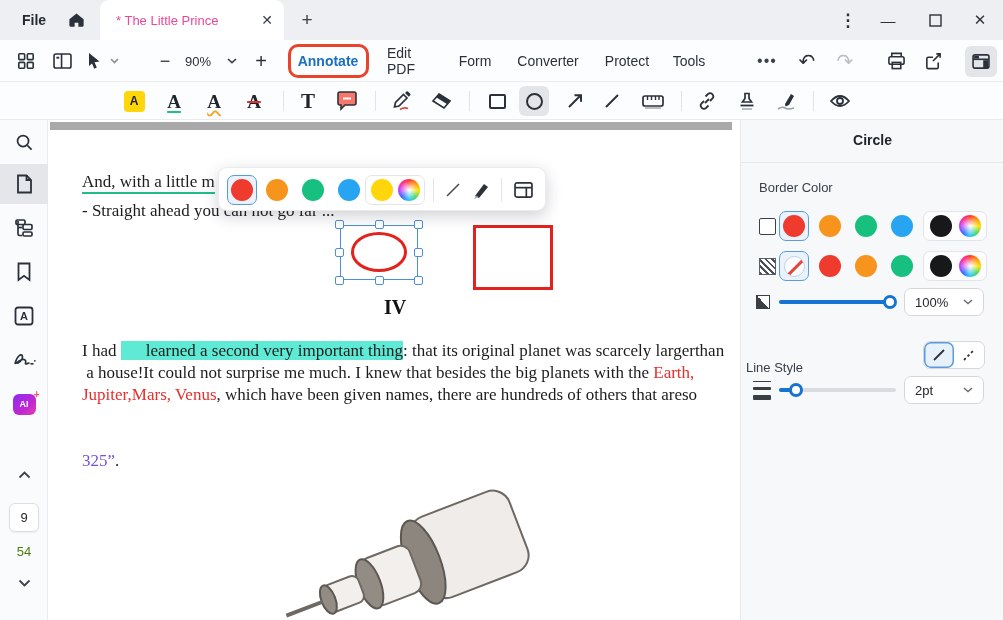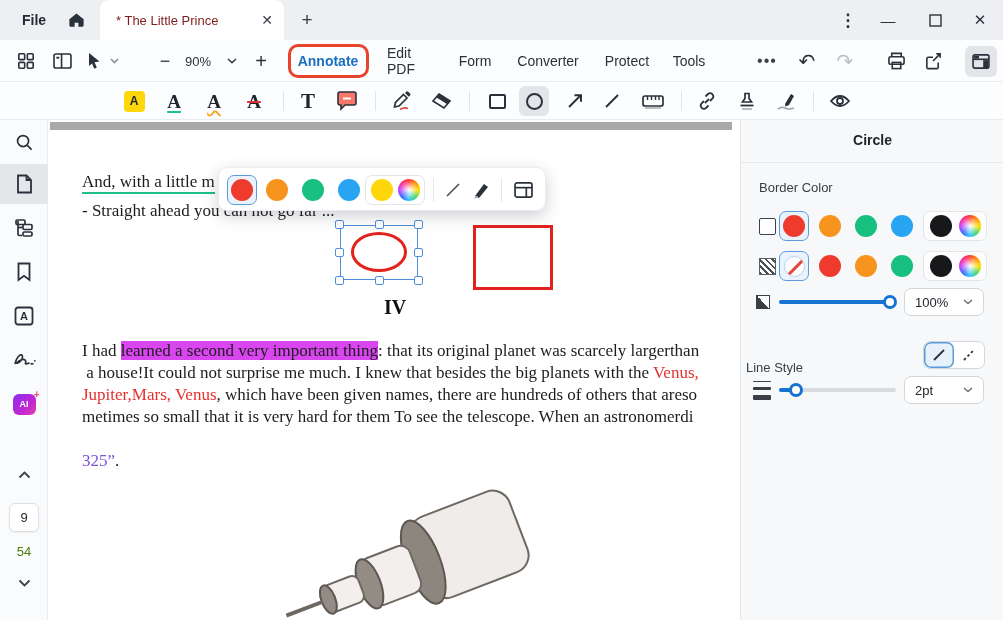--- a/index.html
+++ b/index.html
@@ -8,21 +8,21 @@
   .app { position:relative; width:1003px; height:620px; background:#fff; }
   .abs { position:absolute; }
   .ico { display:flex; align-items:center; justify-content:center; }
   svg { display:block; }
 
   
   .titlebar { position:absolute; left:0; top:0; width:1003px; height:40px; background:#edeff2; }
   .file-menu { position:absolute; left:14px; top:0; height:40px; display:flex; align-items:center; font-size:14px; font-weight:700; color:#252a33; padding:0 8px; }
   .home-btn { position:absolute; left:62px; top:8px; width:28px; height:24px; }
   .tab { position:absolute; left:100px; top:0; width:184px; height:40px; background:#fff; border-radius:9px 9px 0 0; display:flex; align-items:center; }
-  .tab-title { font-size:13px; color:#7f1d1d; padding-left:16px; white-space:nowrap; overflow:hidden; flex:1; }
+  .tab-title { font-size:13px; color:#ec4899; padding-left:16px; white-space:nowrap; overflow:hidden; flex:1; }
   .tab-close { width:26px; height:26px; font-size:14px; color:#3a4048; margin-right:4px; }
   .newtab-btn { position:absolute; left:294px; top:7px; width:26px; height:26px; font-size:19px; color:#3a4048; }
   .win-btn { position:absolute; top:0; width:40px; height:40px; color:#2c313a; font-size:15px; }
   .kebab { left:828px; font-size:17px; font-weight:700; }
   .win-min { left:868px; } .win-max { left:915px; } .win-close { left:960px; }
 
   
   .toolbar1 { position:absolute; left:0; top:40px; width:1003px; height:42px; background:#fcfdfe; border-bottom:1px solid #e9ebee; }
   .t1 { position:absolute; top:0; height:42px; display:flex; align-items:center; justify-content:center; }
   .ribbon-tab { font-size:14px; color:#2b303a; font-weight:500; padding:0 6px; }
@@ -52,21 +52,21 @@
   .ai-badge { width:23px; height:21px; border-radius:6px; background:linear-gradient(135deg,#8a2ef0,#c026d3 60%,#e23fae); color:#fff; font-size:9px; font-weight:700; display:flex; align-items:center; justify-content:center; position:relative; }
   .ai-badge .spark { position:absolute; right:-4px; top:-5px; color:#f0527f; font-size:10px; font-weight:700; }
   .page-box { position:absolute; left:9px; top:383px; width:30px; height:29px; background:#fff; border:1px solid #dcdee1; border-radius:6px; box-shadow:0 1px 2px rgba(0,0,0,.06); display:flex; align-items:center; justify-content:center; font-size:13px; color:#23272e; }
   .page-total { position:absolute; left:0; top:424px; width:48px; text-align:center; font-size:13px; color:#4d7c0f; }
 
   
   .docarea { position:absolute; left:48px; top:120px; width:692px; height:500px; background:#fff; overflow:hidden; }
   .pagegap { position:absolute; left:2px; top:2px; width:682px; height:8px; background:#a9a9a9; }
   .serif { font-family:"Liberation Serif", serif; color:#1c1c1c; font-size:17px; white-space:pre; }
   .docline { position:absolute; left:34px; }
-  .hl-yellow { background:#d946ef; }
+  .hl-yellow { background:#5eead4;padding-left:25px; }
   .txt-red { color:#e4302e; }
   .txt-purple { color:#7952d8; }
   .green-underline { border-bottom:2px solid #1fbf87; padding-bottom:1px; }
   .chapter { position:absolute; font-family:"Liberation Serif", serif; font-weight:700; font-size:20px; color:#111; }
 
   .sel-box { position:absolute; left:292px; top:105px; width:78px; height:55px; border:1.5px solid #4e8fdc; }
   .handle { position:absolute; width:9px; height:9px; background:#fff; border:1.5px solid #4e8fdc; border-radius:2px; }
   .h-nw{left:-6px;top:-6px;} .h-n{left:50%;margin-left:-4.5px;top:-6px;} .h-ne{right:-6px;top:-6px;}
   .h-w{left:-6px;top:50%;margin-top:-4.5px;} .h-e{right:-6px;top:50%;margin-top:-4.5px;}
   .h-sw{left:-6px;bottom:-6px;} .h-s{left:50%;margin-left:-4.5px;bottom:-6px;} .h-se{right:-6px;bottom:-6px;}
@@ -386,23 +386,22 @@
       <div class="handle h-sw"></div>
       <div class="handle h-s"></div>
       <div class="handle h-se"></div>
     </div>
 
     <div class="rect-shape"></div>
 
     <div class="chapter" style="left:336px;top:176px;">IV</div>
 
     <div class="docline serif" style="top:221px;"><span>I had </span><span class="hl-yellow">learned a second very important thing</span><span>: that its original planet was scarcely largerthan</span></div>
-    <div class="docline serif" style="top:243px;"><span> a house!It could not surprise me much. I knew that besides the big planets with the </span><span class="txt-red">Venus,</span></div>
+    <div class="docline serif" style="top:243px;"><span> a house!It could not surprise me much. I knew that besides the big planets with the </span><span class="txt-red">Earth,</span></div>
     <div class="docline serif" style="top:265px;"><span class="txt-red">Jupiter,Mars, Venus</span><span>, which have been given names, there are hundreds of others that areso</span></div>
-    <div class="docline serif" style="top:287px;">metimes so small that it is very hard for them To see the telescope. When an astronomerdi</div>
     <div class="docline serif" style="top:331px;"><span class="txt-purple">325”</span><span>.</span></div>
 
     <svg class="abs" style="left:225px;top:368px;" width="265" height="132" viewBox="0 0 265 132">
       <g transform="rotate(-21 160 80)">
         <rect x="150" y="28" width="105" height="86" rx="18" fill="#efecea" stroke="#6e6862" stroke-width="2"></rect>
         <ellipse cx="153" cy="71" rx="17" ry="44" fill="#8d867f" stroke="#5d5751" stroke-width="2"></ellipse>
         <rect x="92" y="47" width="52" height="50" rx="10" fill="#f2efed" stroke="#6e6862" stroke-width="2"></rect>
         <ellipse cx="95" cy="72" rx="11" ry="26" fill="#938c85" stroke="#5d5751" stroke-width="2"></ellipse>
         <rect x="48" y="58" width="38" height="28" rx="7" fill="#f2efed" stroke="#6e6862" stroke-width="2"></rect>
         <ellipse cx="51" cy="72" rx="7" ry="15" fill="#938c85" stroke="#5d5751" stroke-width="2"></ellipse>

